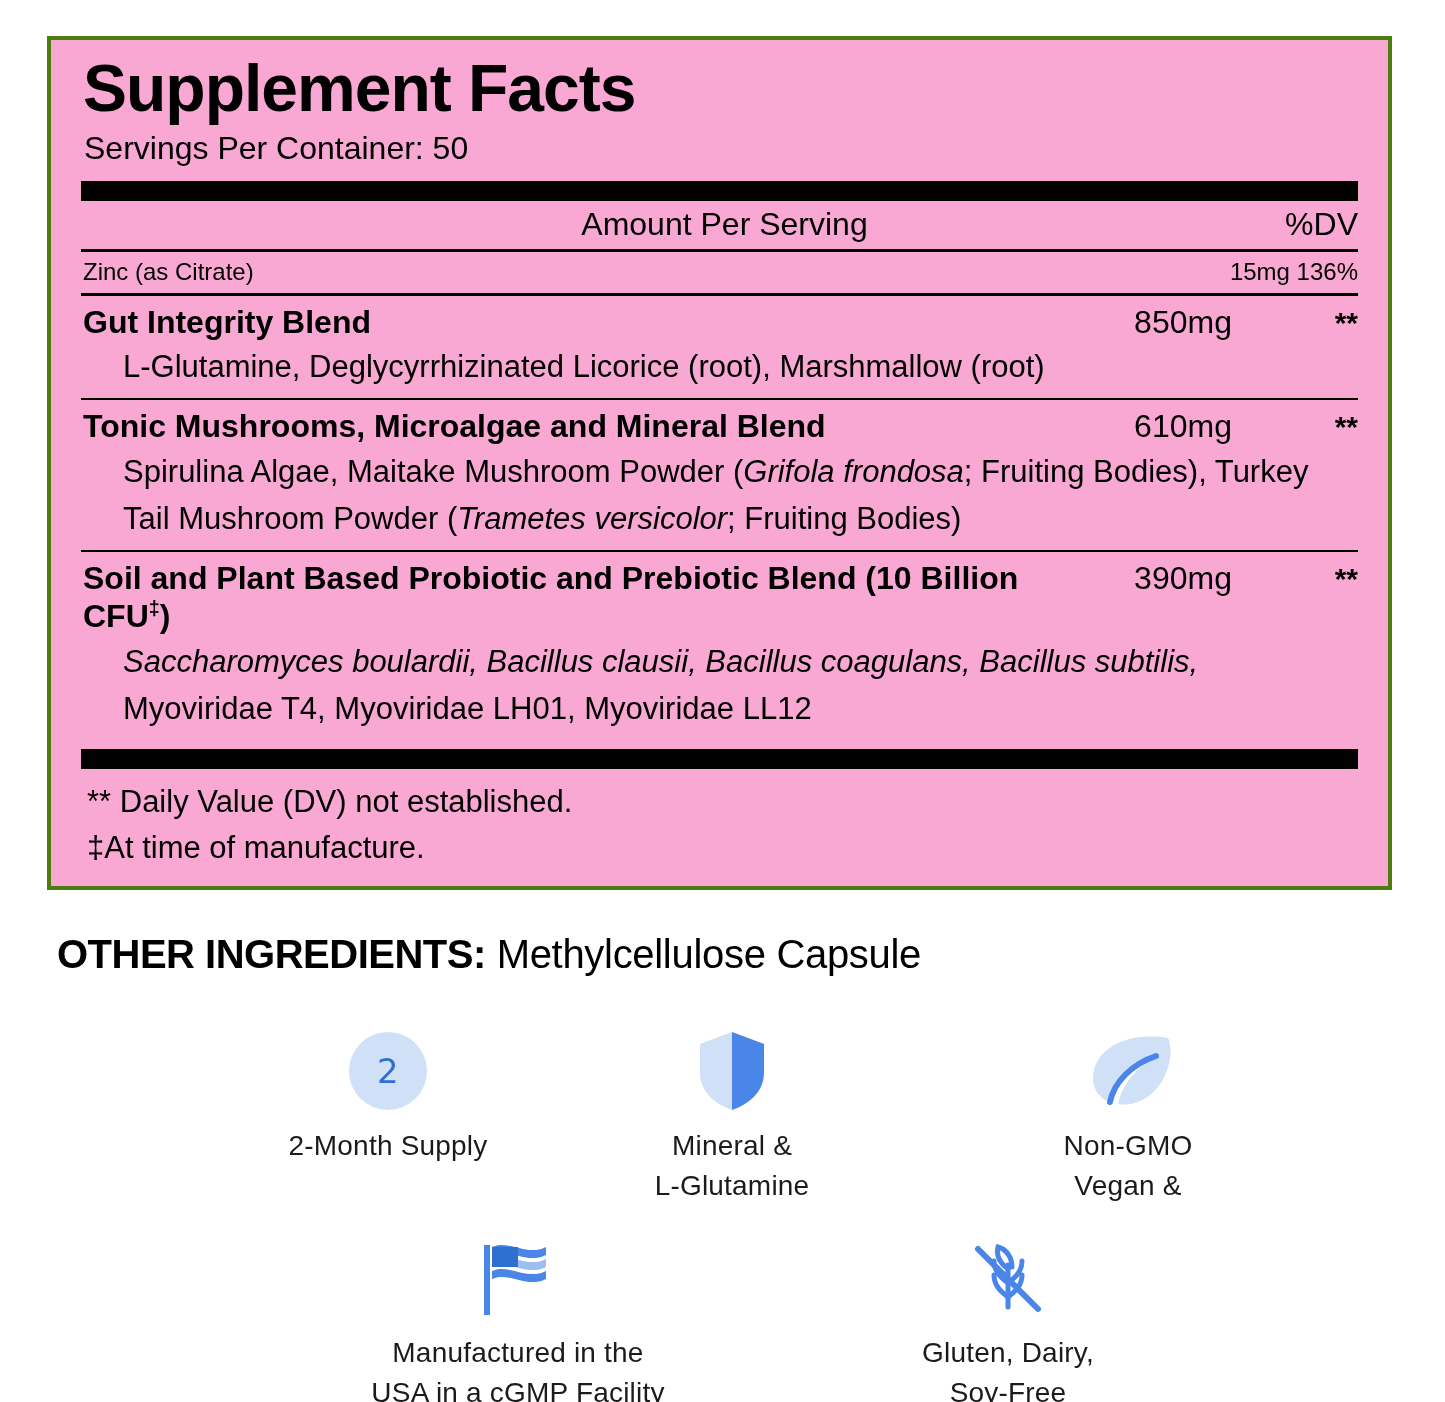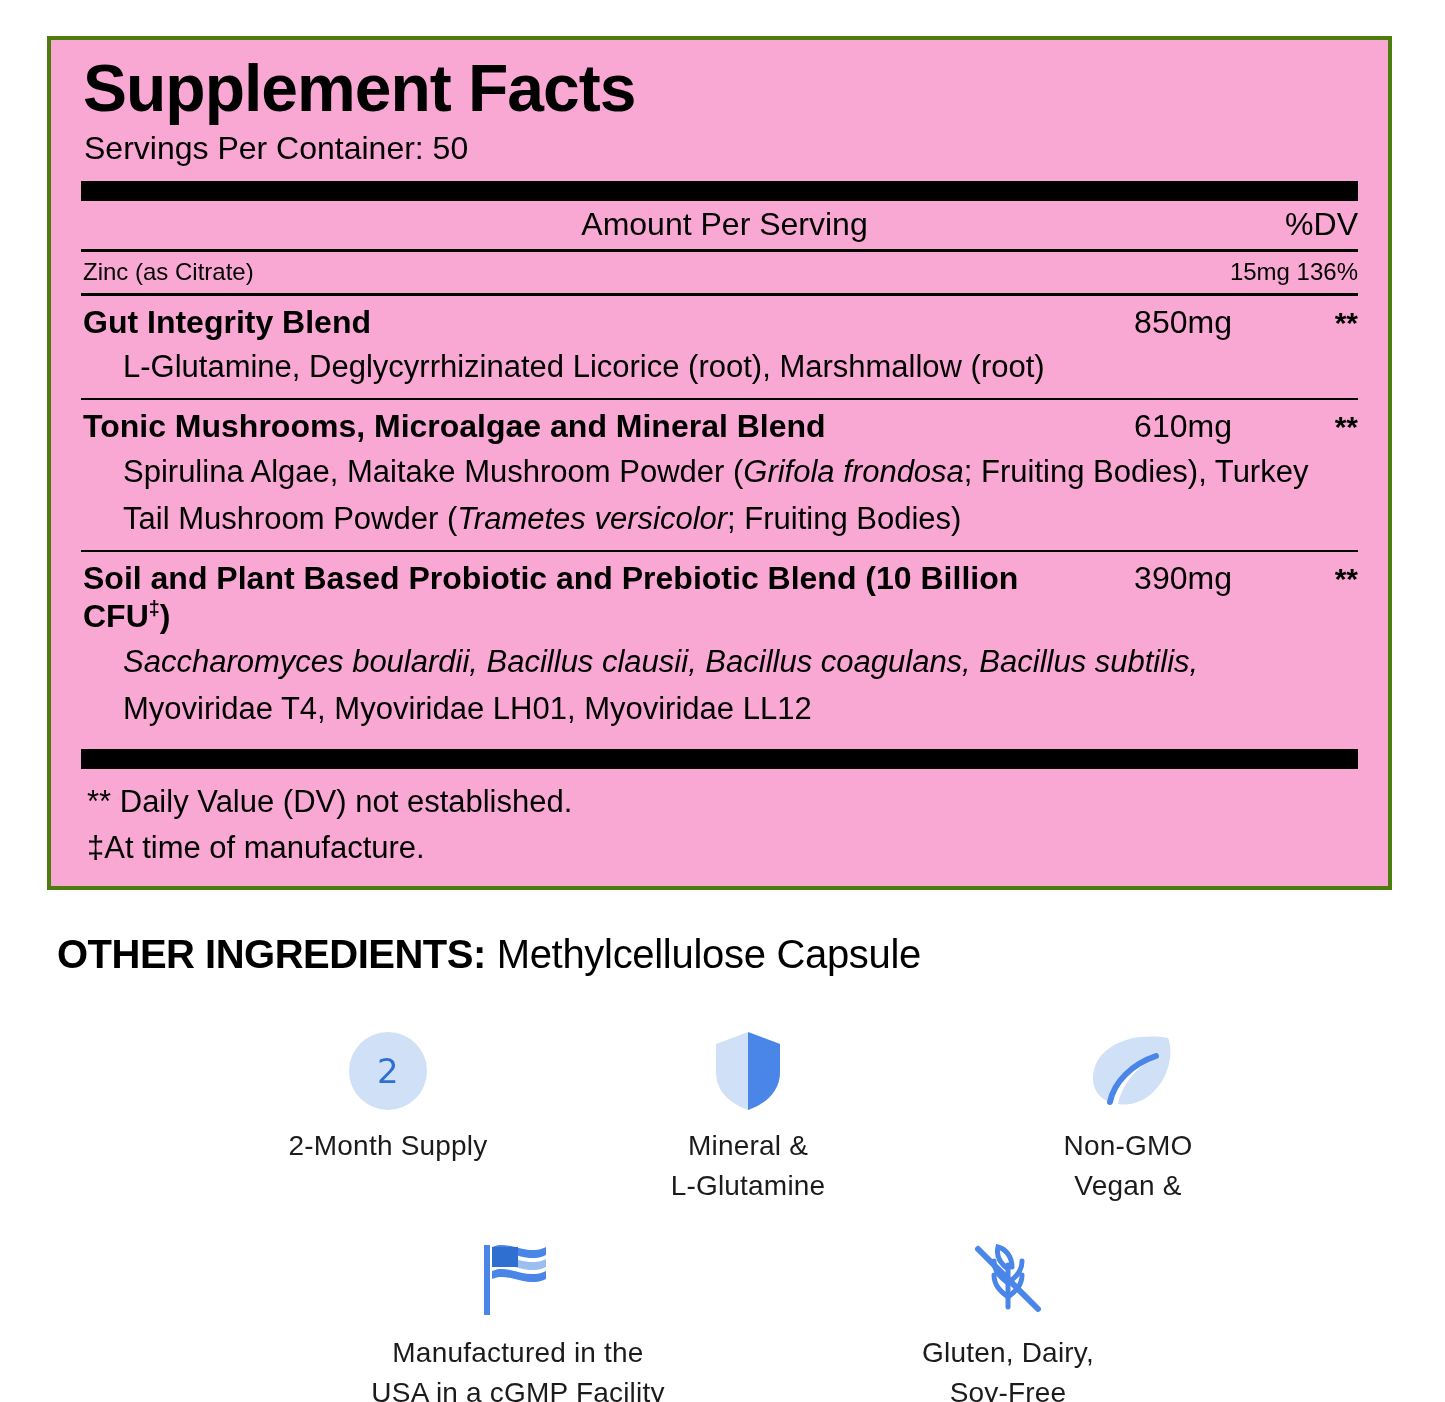--- a/index.html
+++ b/index.html
@@ -158,21 +158,21 @@
   }
   .badge .glyph {
     height: 86px;
     display: flex;
     align-items: center;
     justify-content: center;
     margin-bottom: 12px;
   }
 
   .b1 { left: 243px; top: 8px;  width: 290px; }
-  .b2 { left: 608px; top: 8px;  width: 280px; }
+  .b2 { left: 592px; top: 8px;  width: 280px; }
   .b3 { left: 988px; top: 8px;  width: 280px; }
   .b4 { left: 318px; top: 215px; width: 400px; }
   .b5 { left: 838px; top: 215px; width: 340px; }
 
   .circle-2 {
     width: 78px; height: 78px;
     border-radius: 50%;
     background: #cfe0f7;
     color: #2f6fd0;
     font-size: 34px;

